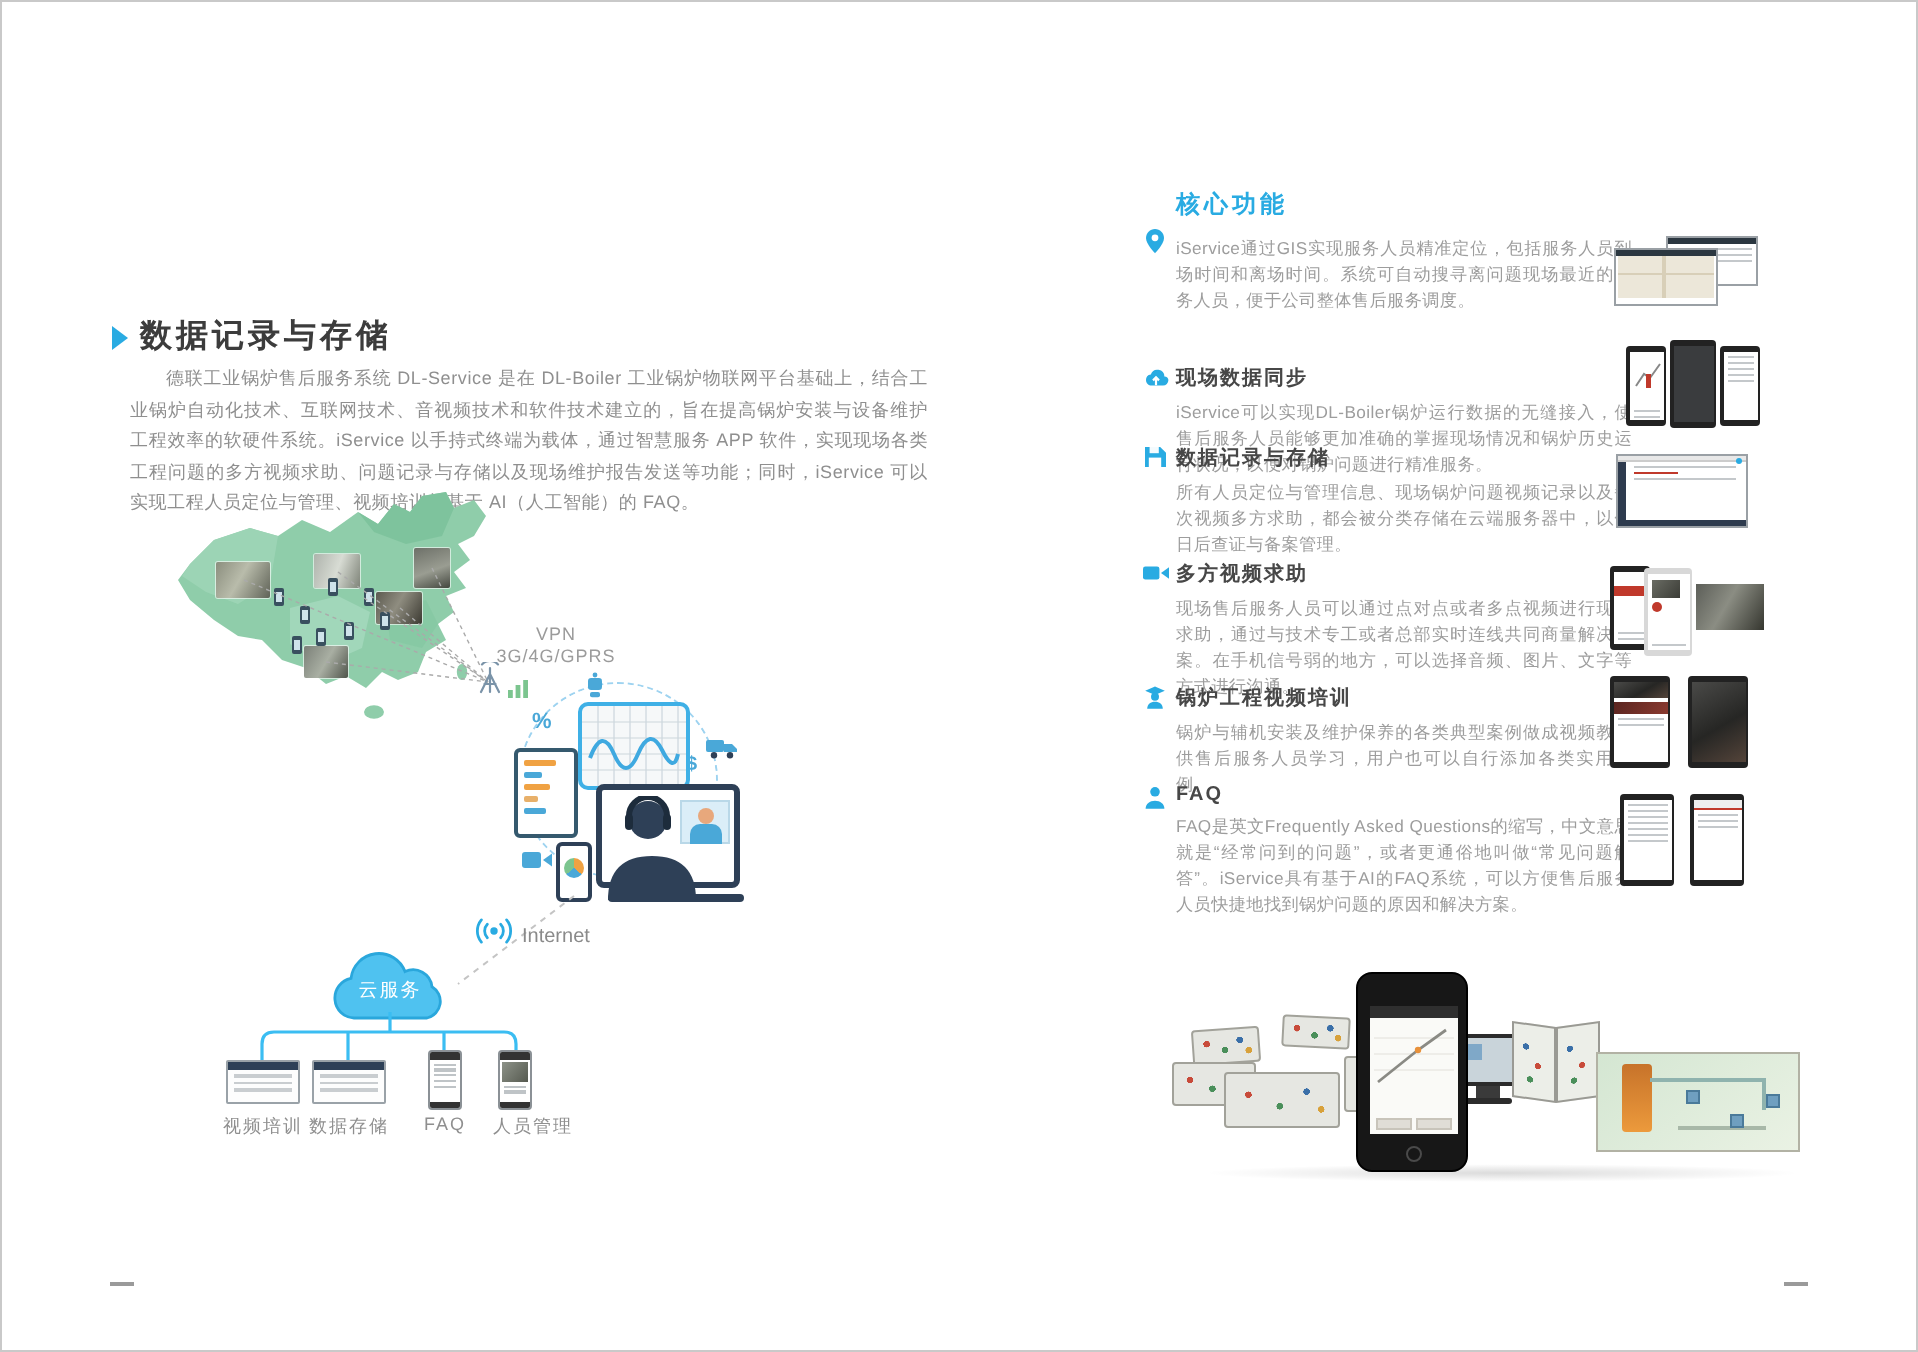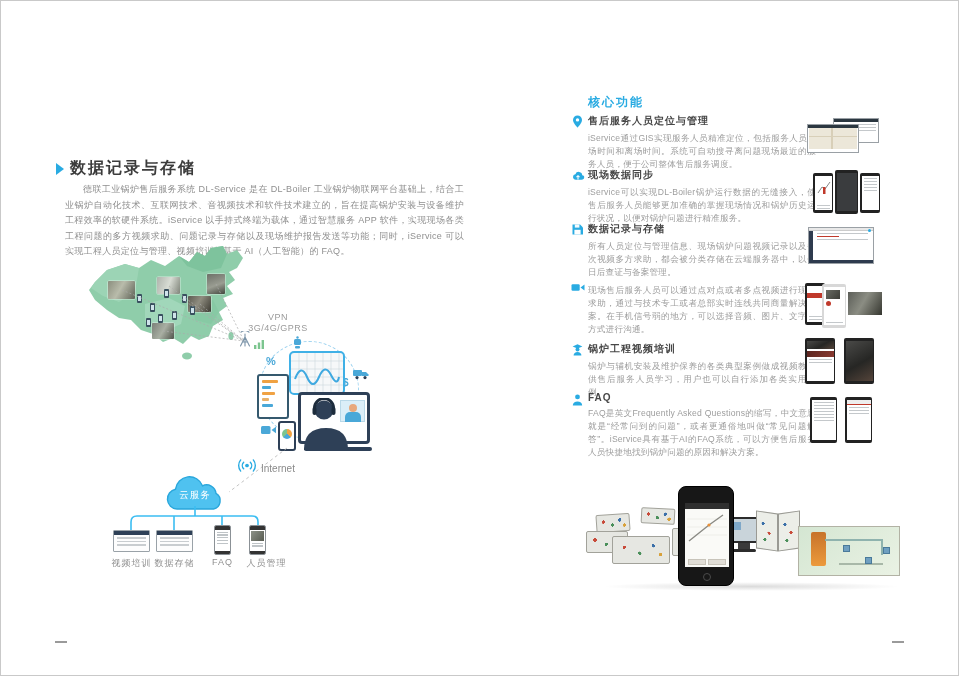--- a/index.html
+++ b/index.html
@@ -328,25 +328,24 @@
 
   <div class="section-title">核心功能</div>
 
   <div class="feature" style="top:113px">
     <span class="f-icon">
       <svg width="13" height="13" viewBox="0 0 13 13">
           <path d="M6.5 .5C4 .5 2 2.5 2 5c0 3.1 4.5 7.6 4.5 7.6S11 8.1 11 5c0-2.5-2-4.5-4.5-4.5z" fill="#29abe2"></path>
           <circle cx="6.5" cy="4.9" r="1.7" fill="#fff"></circle>
         </svg>
     </span>
-    <h3>售后服务人员定位与管理</h3>
     <p>iService通过GIS实现服务人员精准定位，包括服务人员到场时间和离场时间。系统可自动搜寻离问题现场最近的服务人员，便于公司整体售后服务调度。</p>
   </div>
 
-  <div class="feature" style="top:167px">
+  <div class="feature" style="top:181px">
     <span class="f-icon">
       <svg width="14" height="13" viewBox="0 0 14 13">
           <path d="M11.2 6.3a3.5 3.5 0 0 0-6.8-1.1A2.8 2.8 0 0 0 2 8c0 1.6 1.3 2.8 2.8 2.8h5.7A2.8 2.8 0 0 0 13.2 8c0-.9-.8-1.6-2-1.7z" fill="#29abe2"></path>
           <path d="M7 10.6V6.9" stroke="#fff" stroke-width="1.1"></path>
           <path d="M5.5 8.2 7 6.7l1.5 1.5" fill="none" stroke="#fff" stroke-width="1.1"></path>
         </svg>
     </span>
     <h3>现场数据同步</h3>
     <p>iService可以实现DL-Boiler锅炉运行数据的无缝接入，使售后服务人员能够更加准确的掌握现场情况和锅炉历史运行状况，以便对锅炉问题进行精准服务。</p>
   </div>
@@ -363,20 +362,21 @@
     <p>所有人员定位与管理信息、现场锅炉问题视频记录以及每次视频多方求助，都会被分类存储在云端服务器中，以供日后查证与备案管理。</p>
   </div>
 
   <div class="feature" style="top:279px">
     <span class="f-icon">
       <svg width="14" height="13" viewBox="0 0 14 13">
           <rect x="0.5" y="3.2" width="8.2" height="6.6" rx="1.2" fill="#29abe2"></rect>
           <path d="M9.5 6.5 13.5 3.6v5.8z" fill="#29abe2"></path>
         </svg>
     </span>
+    <h3>多方视频求助</h3>
     <p>现场售后服务人员可以通过点对点或者多点视频进行现场求助，通过与技术专工或者总部实时连线共同商量解决方案。在手机信号弱的地方，可以选择音频、图片、文字等方式进行沟通。</p>
   </div>
 
   <div class="feature" style="top:341px">
     <span class="f-icon">
       <svg width="13" height="13" viewBox="0 0 13 13">
           <path d="M1.6 3.4 6.5 1.3l4.9 2.1-4.9 2.1z" fill="#29abe2"></path>
           <circle cx="6.5" cy="6.4" r="2" fill="#29abe2"></circle>
           <path d="M2.6 12.4c0-2.2 1.7-3.5 3.9-3.5s3.9 1.3 3.9 3.5z" fill="#29abe2"></path>
         </svg>

